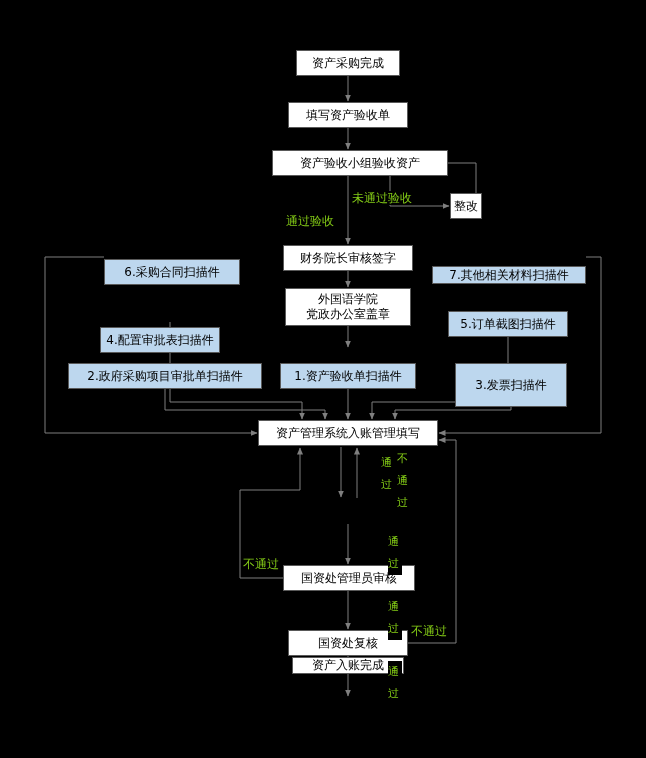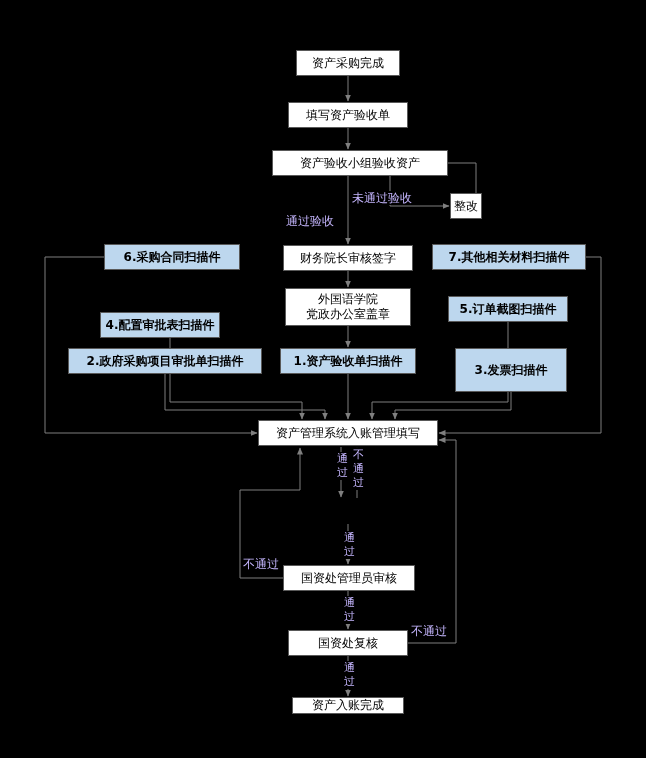--- a/index.html
+++ b/index.html
@@ -7,28 +7,28 @@
     position:relative;width:646px;height:758px;background:#000;
     font-family:"DejaVu Sans","Liberation Sans",sans-serif;overflow:hidden;
   }
   .wires{position:absolute;left:0;top:0;z-index:1;}
   .node{
     position:absolute;z-index:2;box-sizing:border-box;
     background:#ffffff;border:1px solid #595959;color:#000;
     font-size:12px;line-height:1.25;
     display:flex;align-items:center;justify-content:center;text-align:center;
   }
-  .node.blue{background:#bdd7ee;font-weight:bold;}
+  .node.blue{background:#bdd7ee;font-weight:normal;margin-top:15px;}
   .elabel{
-    position:absolute;z-index:3;background:#000;color:#c4b5fd;
+    position:absolute;z-index:3;background:#000;color:#84cc16;
     font-size:12px;line-height:14px;white-space:nowrap;
   }
   .vlabel{
     width:14px;white-space:normal;word-break:break-all;
-    text-align:right;font-size:11px;line-height:14px;
+    text-align:left;font-size:11px;line-height:22px;margin-left:47px;
   }
 </style>
 </head>
 <body>
 
 <div class="canvas">
 
   <svg class="wires" width="646" height="758">
     <defs>
       <marker id="arr" markerWidth="9" markerHeight="8" refX="6.5" refY="3" orient="auto" markerUnits="userSpaceOnUse">
@@ -71,26 +71,26 @@
       <div>党政办公室盖章</div>
     </div>
   </div>
 
   <div class="node blue" style="left:280px;top:348px;width:136px;height:26px">1.资产验收单扫描件</div>
   <div class="node blue" style="left:68px;top:348px;width:194px;height:26px">2.政府采购项目审批单扫描件</div>
   <div class="node blue" style="left:455px;top:348px;width:112px;height:44px">3.发票扫描件</div>
   <div class="node blue" style="left:100px;top:312px;width:120px;height:26px">4.配置审批表扫描件</div>
   <div class="node blue" style="left:448px;top:296px;width:120px;height:26px">5.订单截图扫描件</div>
   <div class="node blue" style="left:104px;top:244px;width:136px;height:26px">6.采购合同扫描件</div>
-  <div class="node blue" style="left:432px;top:244px;width:154px;height:26px">7.其他相关材料扫描件</div>
+  <div class="node blue" style="left:432px;top:251px;width:154px;height:18px">7.其他相关材料扫描件</div>
 
   <div class="node" style="left:258px;top:420px;width:180px;height:26px">资产管理系统入账管理填写</div>
   <div class="node" style="left:288px;top:630px;width:120px;height:26px">国资处复核</div>
   <div class="node" style="left:283px;top:565px;width:132px;height:26px">国资处管理员审核</div>
-  <div class="node" style="left:292px;top:697px;width:112px;height:17px">资产入账完成</div>
+  <div class="node" style="left:292px;top:657px;width:112px;height:17px">资产入账完成</div>
 
   <div class="elabel" style="left:352px;top:191px">未通过验收</div>
   <div class="elabel" style="left:286px;top:214px">通过验收</div>
   <div class="elabel vlabel" style="left:334px;top:452px">通过</div>
   <div class="elabel vlabel" style="left:350px;top:448px">不通过</div>
   <div class="elabel vlabel" style="left:341px;top:531px">通过</div>
   <div class="elabel" style="left:243px;top:557px">不通过</div>
   <div class="elabel vlabel" style="left:341px;top:596px">通过</div>
   <div class="elabel" style="left:411px;top:624px">不通过</div>
   <div class="elabel vlabel" style="left:341px;top:661px">通过</div>

